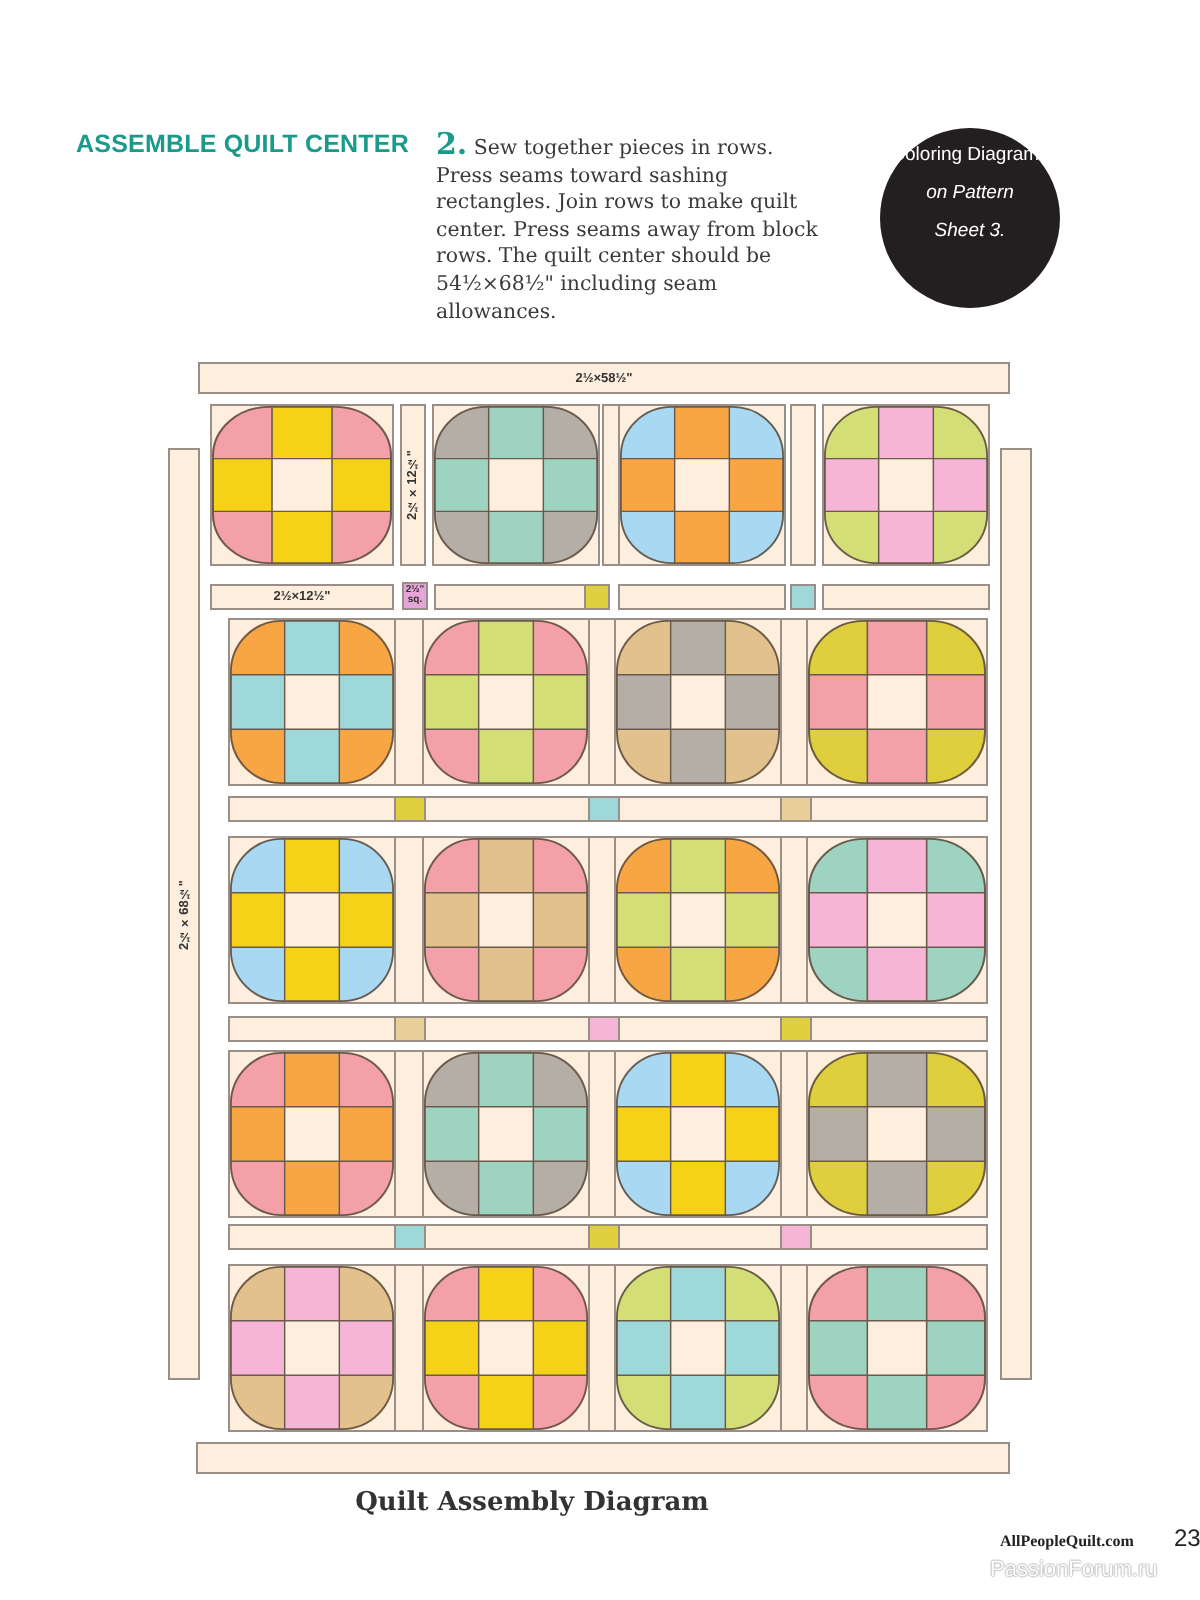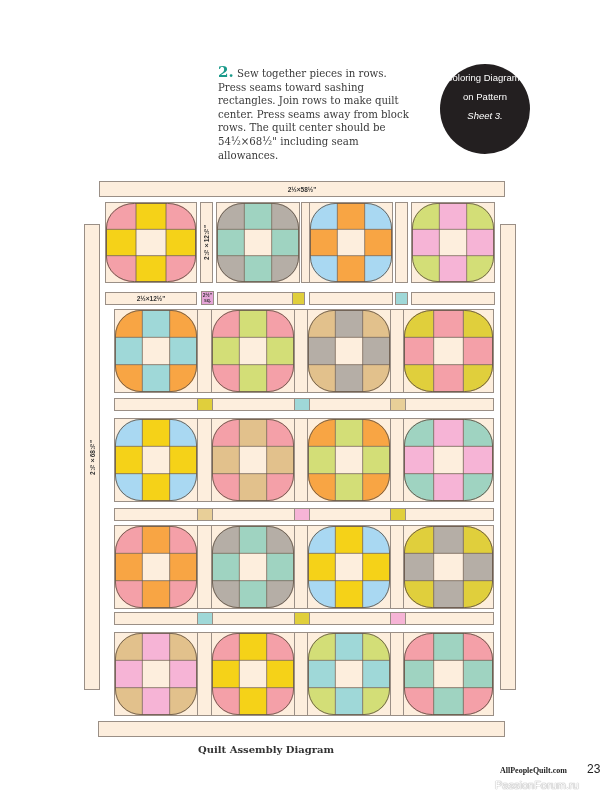--- a/index.html
+++ b/index.html
@@ -12,38 +12,39 @@
   .bold{font-weight:bold;color:#222;}
   .badge{position:absolute;left:440px;top:64px;width:90px;height:90px;border-radius:50%;background:#231f20;color:#fff;text-align:center;font-family:"Liberation Sans",sans-serif;}
   .badge .t{font-weight:bold;font-size:11.5px;line-height:12px;margin-top:15px;}
   .badge .s{font-size:9.5px;line-height:11px;margin-top:8px;}
   .piece{position:absolute;background:#fdeedd;border:1px solid #9a8f86;box-sizing:border-box;}
   .lbl{font-family:"Liberation Sans",sans-serif;font-weight:bold;font-size:6.5px;color:#333;display:flex;align-items:center;justify-content:center;white-space:nowrap;}
   .vlbl{writing-mode:vertical-rl;transform:rotate(180deg);}
   .sq{position:absolute;border:1px solid #9a8f86;box-sizing:border-box;}
   .block{position:absolute;background:#fdeedd;border:1px solid #9a8f86;box-sizing:border-box;overflow:hidden;}
   .block svg{display:block;width:100%;height:100%;}
-  .caption{position:absolute;left:0;width:532px;top:744px;text-align:center;font-family:"DejaVu Serif",serif;font-weight:bold;font-size:10px;color:#333;}
+  .caption{position:absolute;left:0;width:532px;top:744px;text-align:center;font-family:"DejaVu Serif",serif;font-weight:bold;font-size:13px;color:#333;}
   .site{position:absolute;left:500px;top:766px;font-family:Liberation Serif, serif;font-weight:bold;font-size:8px;color:#222;}
   .pnum{position:absolute;left:587px;top:762px;font-family:"Liberation Sans",sans-serif;font-size:12px;color:#222;}
   .wm{position:absolute;left:495px;top:779px;font-family:"Liberation Sans",sans-serif;font-size:11px;color:#fff;text-shadow:0 0 1px #999,0 0 1px #999;}
 </style>
 </head>
 <body>
 
 <div class="col col1">
+  <div class="heading">ASSEMBLE QUILT CENTER</div>
 </div>
 
 <div class="col col2">
   <div><span class="stepnum">2.</span><span> Sew together pieces in rows. Press seams toward sashing rectangles. Join rows to make quilt center. Press seams away from block rows. The quilt center should be 54½×68½" including seam allowances.</span></div>
 </div>
 
 <div class="badge">
   <div class="s">Coloring Diagrams</div>
-  <div class="s" style="">on Pattern</div>
+  <div class="s" style="font-style:italic">on Pattern</div>
   <div class="s" style="font-style:italic">Sheet 3.</div>
 </div>
 
 <div id="diagram">
   <div class="piece lbl" style="left:99px;top:181px;width:406px;height:16px;">
       <span>2½×58½"</span>
     </div>
   <div class="piece lbl" style="left:84px;top:224px;width:16px;height:466px;">
       <span class="vlbl">2½×68½"</span>
     </div>

